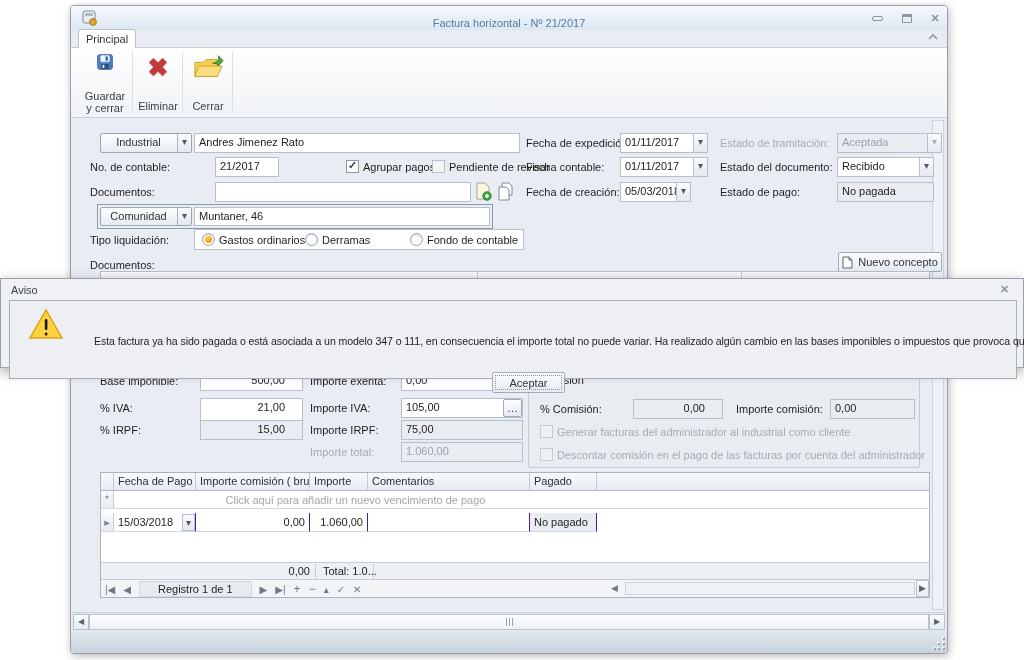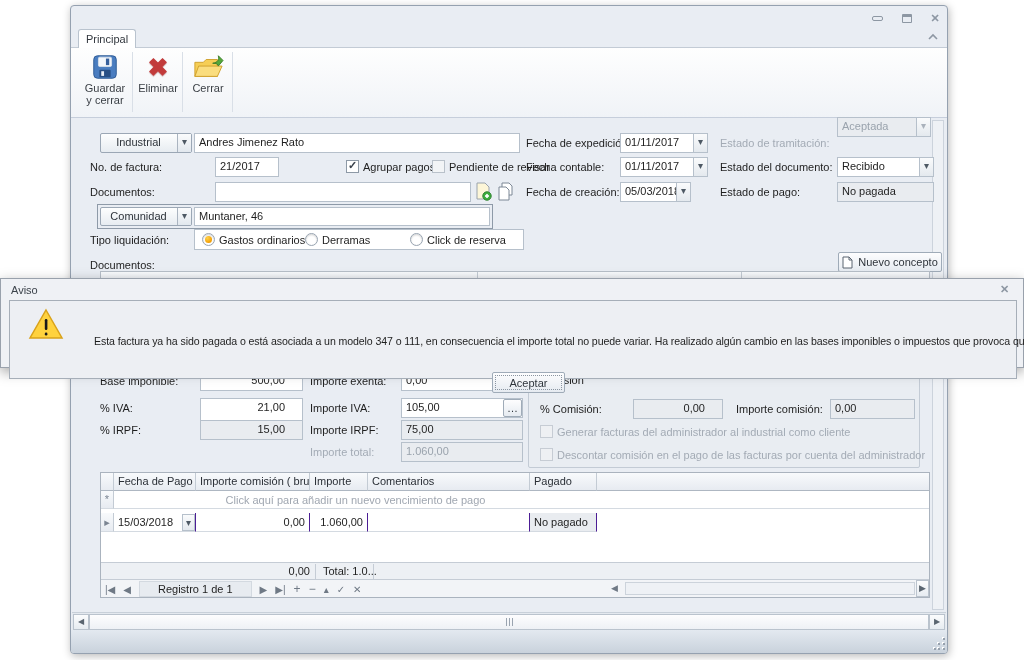--- a/index.html
+++ b/index.html
@@ -15,21 +15,21 @@
   .title{position:absolute;left:0;top:11px;width:100%;text-align:center;color:#4e7ca9}
   .winbtn{position:absolute;top:11px;width:18px;height:14px;display:flex;align-items:center;justify-content:center;color:#8d97a3}
   .minglyph{width:11px;height:5px;border:1px solid #8d97a3;border-radius:2px}
   .maxglyph{width:10px;height:9px;border:1px solid #8d97a3;border-top-width:3px;border-radius:1px}
   .xglyph{font-size:11px;font-weight:bold;line-height:12px}
   .tab{position:absolute;left:78px;top:29px;width:58px;height:19px;background:#fff;border:1px solid #b9c3ce;
     border-bottom:none;border-radius:3px 3px 0 0;text-align:center;line-height:18px;color:#33383f;z-index:2}
   .ribbon{position:absolute;left:71px;top:47px;width:876px;height:71px;
     background:linear-gradient(#fefefe,#f0f3f7);border-top:1px solid #c3cbd5;border-bottom:1px solid #c6cedb}
   .rbtn{position:absolute;top:52px;height:62px;display:flex;flex-direction:column;align-items:center;justify-content:flex-start;color:#3a3f45;text-align:center}
-  .rbtn .cap{margin-top:0;line-height:12px;white-space:pre-line}
+  .rbtn .cap{margin-top:18px;line-height:12px;white-space:pre-line}
   .vsep{position:absolute;top:52px;width:1px;height:60px;background:#d9dfe7}
   .chevbtn{position:absolute;left:926px;top:31px;width:16px;height:14px}
   
   .lbl{position:absolute;white-space:nowrap;line-height:13px;color:#1e1e1e}
   .dlbl{color:#a3abb5}
   .inp{position:absolute;background:#fff;border:1px solid #b6c0cb;line-height:17px;padding:0 4px;white-space:nowrap;overflow:hidden}
   .ro{background:#e9ecf0;color:#1e1e1e}
   .dis{background:#e9ecf0;color:#9aa3ad}
   .combo{padding-right:16px}
   .combo::after{content:"▾";position:absolute;right:0;top:0;bottom:0;width:13px;text-align:center;
@@ -81,20 +81,28 @@
   .accept{position:absolute;left:482px;top:71px;width:73px;height:21px}
   .accept .focus{position:absolute;left:3px;top:3px;right:3px;bottom:3px;outline:1px dotted #8a94a0}
 </style>
 </head>
 <body>
 
 <div class="stage">
 
   <div class="win"></div>
 
+  <div class="titlebar">
+    <svg class="abs" style="left:11px;top:4px" width="16" height="16" viewBox="0 0 16 16">
+      <rect x="1" y="1" width="12" height="12" rx="2" fill="#e8edf3" stroke="#7d8896"></rect>
+      <rect x="3" y="3" width="8" height="3" fill="#aebbca"></rect>
+      <circle cx="11" cy="12" r="3.4" fill="#d8a92c" stroke="#a67c14"></circle>
+    </svg>
+    <div class="title">Factura horizontal - Nº 21/2017</div>
+  </div>
   <div class="winbtn" style="left:868px">
       <span class="minglyph"></span>
     </div>
   <div class="winbtn" style="left:898px">
       <span class="maxglyph"></span>
     </div>
   <div class="winbtn xglyph" style="left:926px">✕</div>
 
   <div class="tab">Principal</div>
   <div class="ribbon"></div>
@@ -133,23 +141,23 @@
   <div class="vscroll"></div>
 
   <div class="sbtn" style="left:100px;top:133px;width:92px;height:20px">
     <span>Industrial</span>
     <span class="sarr">▾</span>
   </div>
   <div class="inp" style="left:194px;top:133px;width:326px;height:20px">Andres Jimenez Rato</div>
   <div class="lbl" style="left:526px;top:137px">Fecha de expedición:</div>
   <div class="inp combo" style="left:620px;top:133px;width:88px;height:20px">01/11/2017</div>
   <div class="lbl dlbl" style="left:720px;top:137px">Estado de tramitación:</div>
-  <div class="inp combo dis" style="left:837px;top:117px;width:94px;height:20px">Aceptada</div>
-
-  <div class="lbl" style="left:90px;top:161px">No. de factura:</div>
+  <div class="inp combo dis" style="left:837px;top:133px;width:105px;height:20px">Aceptada</div>
+
+  <div class="lbl" style="left:90px;top:161px">No. de contable:</div>
   <div class="inp" style="left:215px;top:157px;width:64px;height:20px">21/2017</div>
   <div class="chk checked" style="left:346px;top:160px"></div>
   <div class="lbl" style="left:363px;top:161px">Agrupar pagos</div>
   <div class="chk off" style="left:432px;top:160px"></div>
   <div class="lbl" style="left:449px;top:161px">Pendiente de revisar</div>
   <div class="lbl" style="left:526px;top:161px">Fecha contable:</div>
   <div class="inp combo" style="left:620px;top:157px;width:88px;height:20px">01/11/2017</div>
   <div class="lbl" style="left:720px;top:161px">Estado del documento:</div>
   <div class="inp combo" style="left:837px;top:157px;width:97px;height:20px">Recibido</div>
 
@@ -181,21 +189,21 @@
   </div>
   <div class="inp" style="left:194px;top:207px;width:296px;height:19px">Muntaner, 46</div>
 
   <div class="lbl" style="left:90px;top:234px">Tipo liquidación:</div>
   <div class="abs" style="left:194px;top:229px;width:330px;height:21px;background:#fff;border:1px solid #b6c0cb"></div>
   <div class="rad sel" style="left:202px;top:233px"></div>
   <div class="lbl" style="left:219px;top:234px">Gastos ordinarios</div>
   <div class="rad" style="left:305px;top:233px"></div>
   <div class="lbl" style="left:322px;top:234px">Derramas</div>
   <div class="rad" style="left:410px;top:233px"></div>
-  <div class="lbl" style="left:427px;top:234px">Click de reserva</div>
+  <div class="lbl" style="left:427px;top:234px">Fondo de contable</div>
 
   <div class="lbl" style="left:90px;top:259px">Documentos:</div>
   <div class="btn" style="left:838px;top:252px;width:104px;height:20px;gap:5px">
     <svg width="11" height="13" viewBox="0 0 11 13">
       <path d="M1 1 h6 l3 3 v8 h-9 z" fill="#fff" stroke="#5a6570"></path>
       <path d="M7 1 v3 h3" fill="none" stroke="#5a6570"></path>
     </svg>
     <span>Nuevo concepto</span>
   </div>
 

